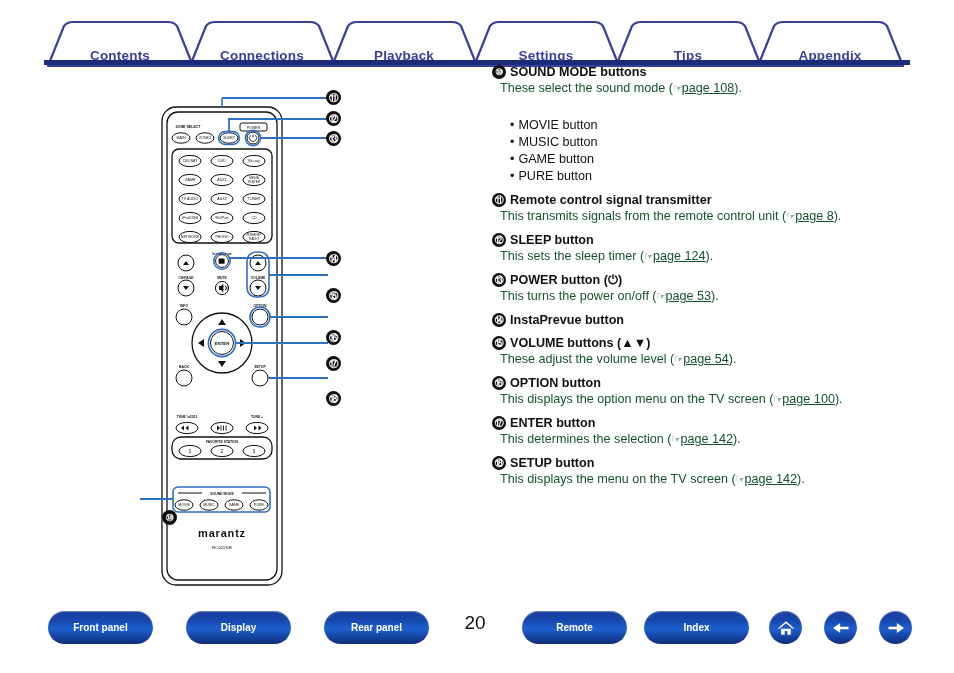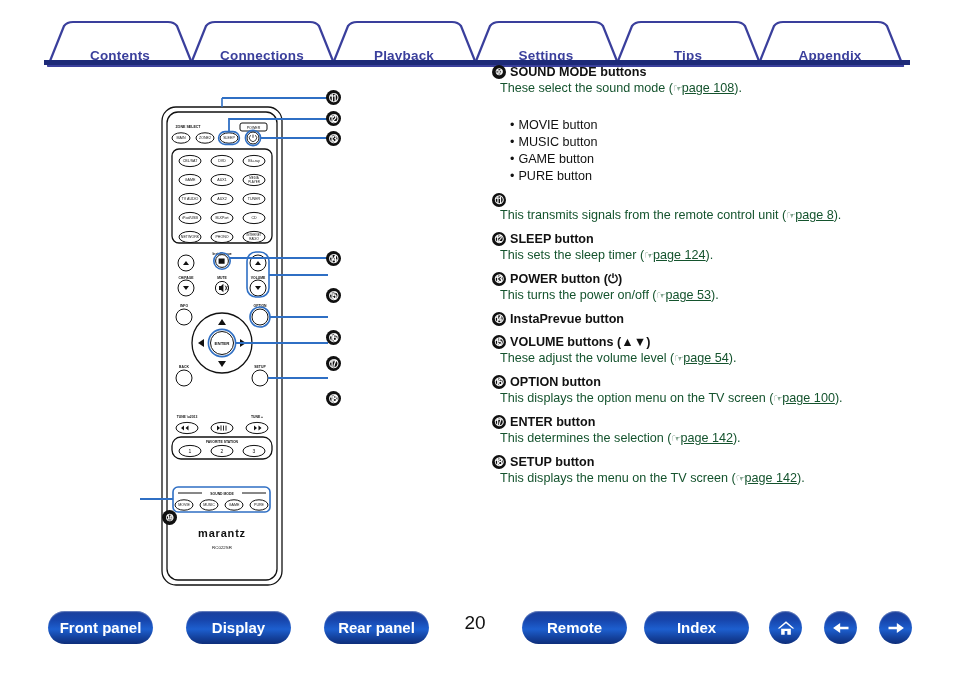--- a/index.html
+++ b/index.html
@@ -54,21 +54,21 @@
   .ref{white-space:nowrap;}
   .ref .hand{font-size:11px;letter-spacing:-1px;}
   .ref u{text-decoration:underline;}
   .gap{height:5px;}
 
   
   .bottom{position:absolute;left:0;top:600px;width:954px;height:55px;}
   .pill{
     position:absolute;height:33px;border-radius:17px;
     background:linear-gradient(to bottom,#1b3f9b 0%,#1746ad 28%,#1d5fcf 55%,#14429e 80%,#0e2e7a 100%);
-    color:#fff;font-size:15px;font-weight:bold;
+    color:#fff;font-size:10px;font-weight:bold;
     display:flex;align-items:center;justify-content:center;
     box-shadow:inset 0 1px 1px rgba(255,255,255,.35);
   }
   .circbtn{
     position:absolute;width:33px;height:33px;border-radius:50%;
     background:linear-gradient(to bottom,#1b3f9b 0%,#1746ad 28%,#1d5fcf 55%,#14429e 80%,#0e2e7a 100%);
     display:flex;align-items:center;justify-content:center;
     box-shadow:inset 0 1px 1px rgba(255,255,255,.35);
   }
   .pageno{
@@ -290,20 +290,21 @@
       <div class="bullet">MUSIC button</div>
       <div class="bullet">GAME button</div>
       <div class="bullet">PURE button</div>
     </div>
   </div>
   <div class="gap"></div>
 
   <div class="item">
     <div class="item-head">
       <span class="ibadge">⑪</span>
+      <span>Remote control signal transmitter</span>
     </div>
     <div class="item-body">
       <span>This transmits signals from the remote control unit (</span><span class="ref"><span class="hand">☞</span><u>page 8</u></span><span>).</span>
     </div>
   </div>
   <div class="gap"></div>
 
   <div class="item">
     <div class="item-head">
       <span class="ibadge">⑫</span>

